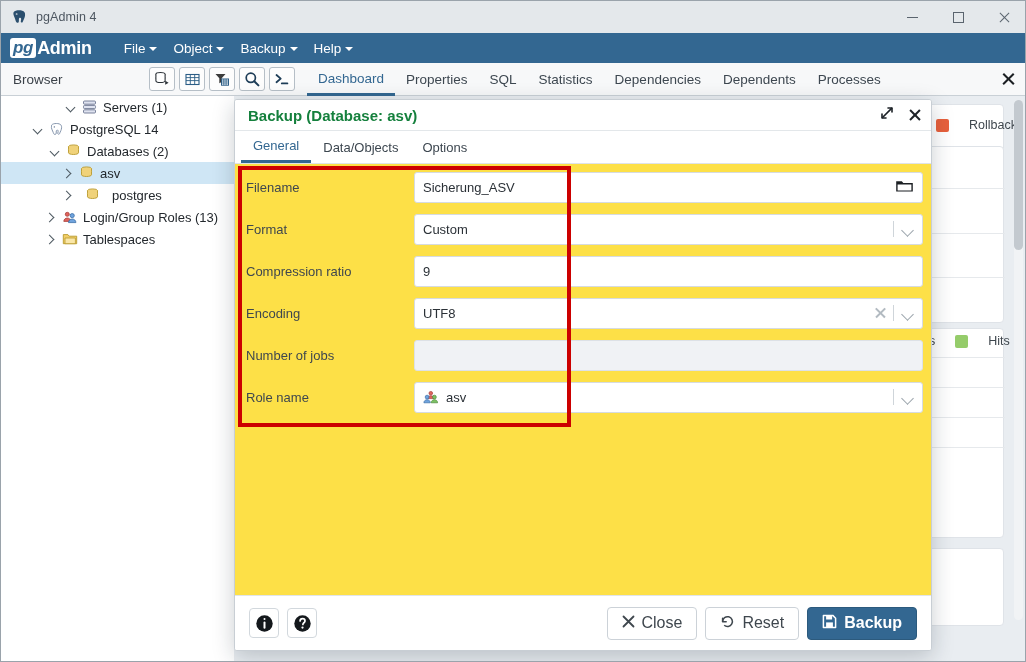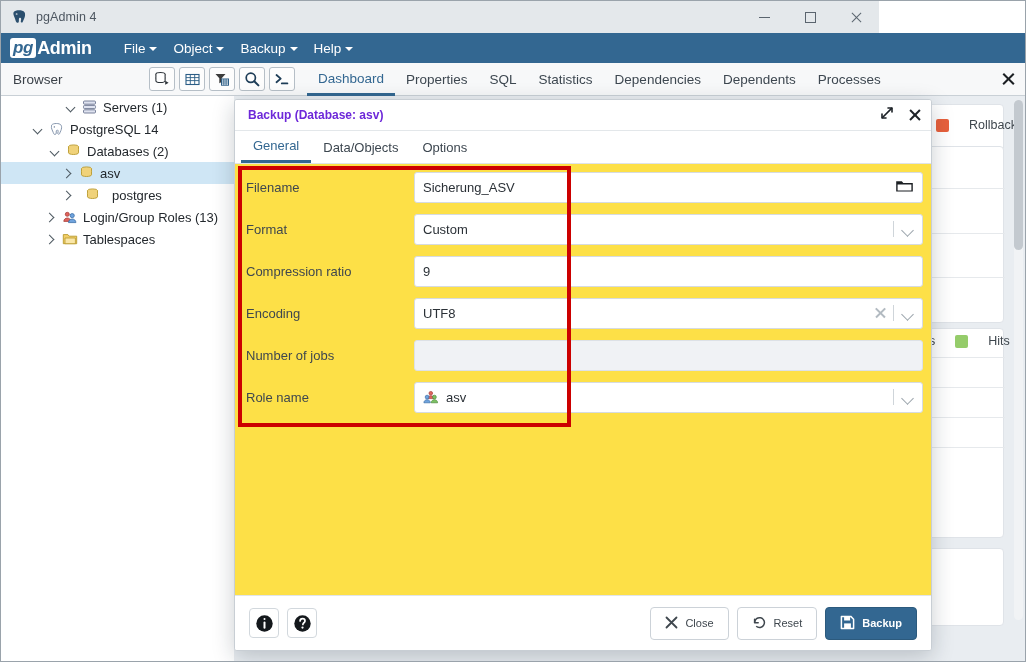--- a/index.html
+++ b/index.html
@@ -12,21 +12,21 @@
   #app {
     position: relative;
     width: 1026px; height: 662px;
     background: #ffffff;
     border: 1px solid #9aa3ab;
     overflow: hidden;
   }
 
   
   .titlebar {
-    position: absolute; left: 0; top: 0; width: 878px; height: 32px;
+    position: absolute; left: 0; top: 0; width: 1026px; height: 32px;
     background: #e4e8eb;
     display: flex; align-items: center;
   }
   .tb-icon {
     width: 18px; height: 18px; margin-left: 9px; margin-right: 8px;
     display: flex; align-items: center; justify-content: center;
   }
   .tb-title {
     font-size: 12.5px; color: #4e5761; letter-spacing: .1px;
   }
@@ -153,21 +153,21 @@
   .dialog {
     position: absolute; left: 233px; top: 98px; width: 698px; height: 552px;
     background: #ffffff; border: 1px solid #c8ced4; border-radius: 3px;
     box-shadow: 0 6px 22px rgba(20,30,45,.22);
     display: flex; flex-direction: column; overflow: hidden;
   }
   .dlg-head {
     height: 31px; flex: none; display: flex; align-items: center;
     padding: 0 10px 0 13px; border-bottom: 1px solid #e3e7ea; background: #ffffff;
   }
-  .dlg-title { font-size: 12px; font-weight: bold; color: #6d28d9; }
+  .dlg-title { font-size: 15px; font-weight: bold; color: #15803d; }
   .dlg-head-btns { margin-left: auto; display: flex; align-items: center; gap: 14px; }
   .dlg-x { position: relative; width: 13px; height: 13px; }
   .dlg-x:before, .dlg-x:after {
     content: ""; position: absolute; left: 0; top: 5.5px;
     width: 14px; height: 2.1px; background: #1d2227;
   }
   .dlg-x:before { transform: rotate(45deg); }
   .dlg-x:after  { transform: rotate(-45deg); }
 
   .dlg-tabs {
@@ -225,21 +225,21 @@
   }
   .round-btn {
     width: 30px; height: 30px; border: 1px solid #d2d8dd; border-radius: 4px;
     background: #ffffff; display: flex; align-items: center; justify-content: center;
     margin-right: 8px;
   }
   .foot-right { margin-left: auto; display: flex; align-items: center; gap: 8px; }
   .btn {
     height: 33px; border: 1px solid #ccd2d8; border-radius: 4px; background: #ffffff;
     display: flex; align-items: center; gap: 7px; padding: 0 14px;
-    font-size: 11px; color: #3f474e;
+    font-size: 16px; color: #3f474e;
   }
   .btn.primary {
     background: #336791; border-color: #2c5a7d; color: #ffffff; font-weight: bold;
   }
 
   
   .annot {
     position: absolute; left: 237px; top: 165px; width: 333px; height: 261px;
     border: 4px solid #cc0000; pointer-events: none; z-index: 50;
   }

